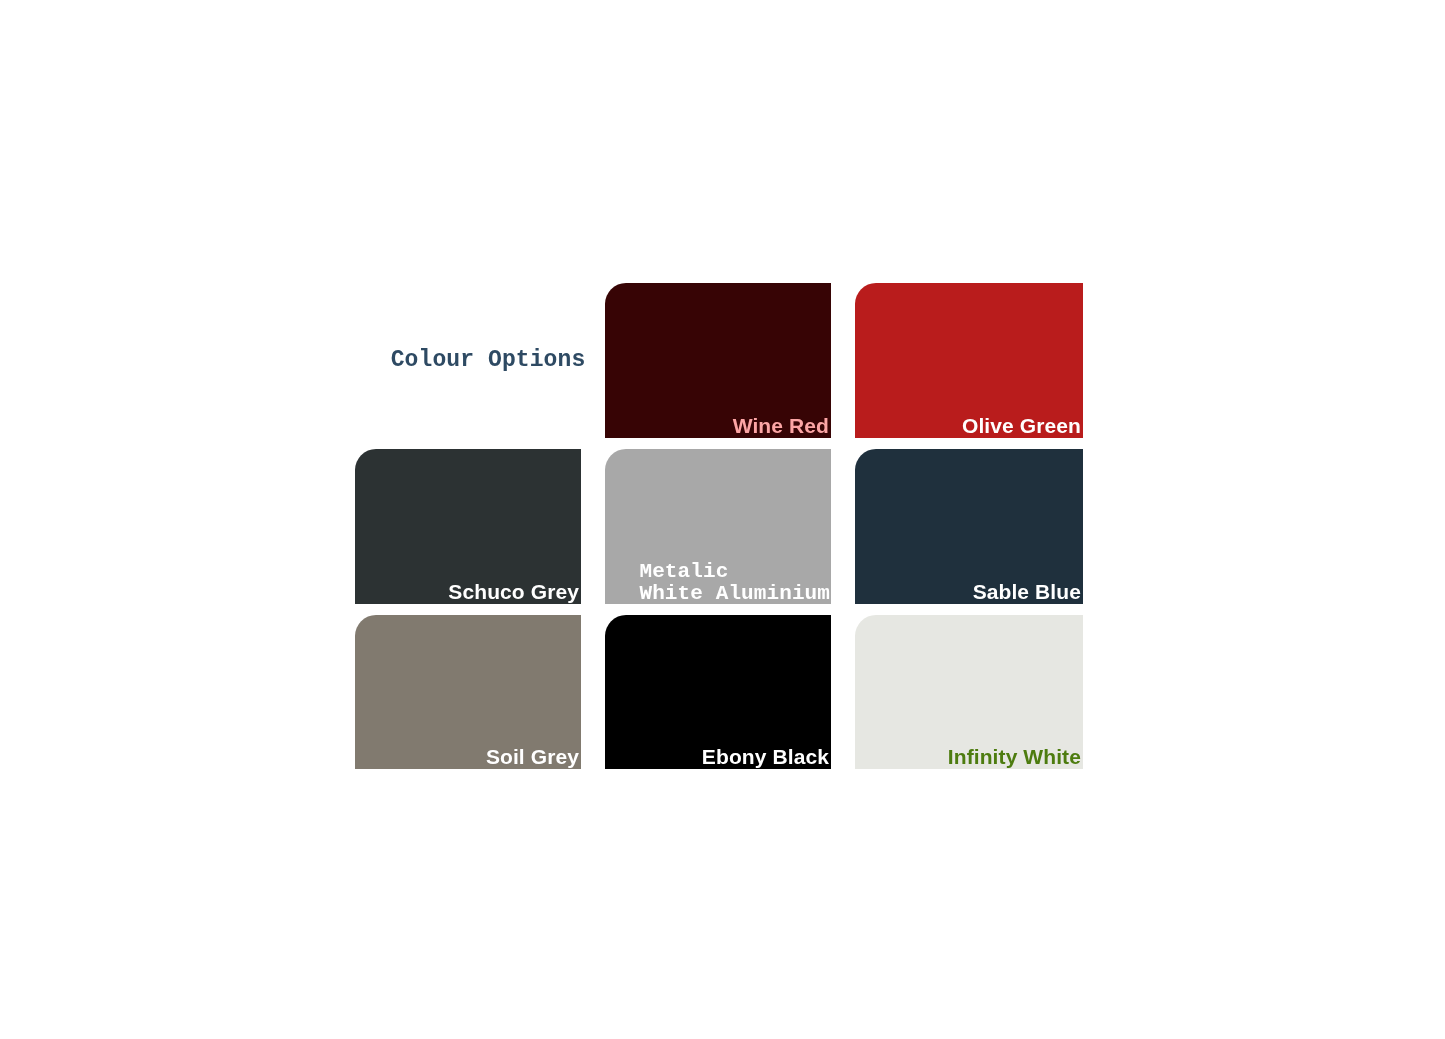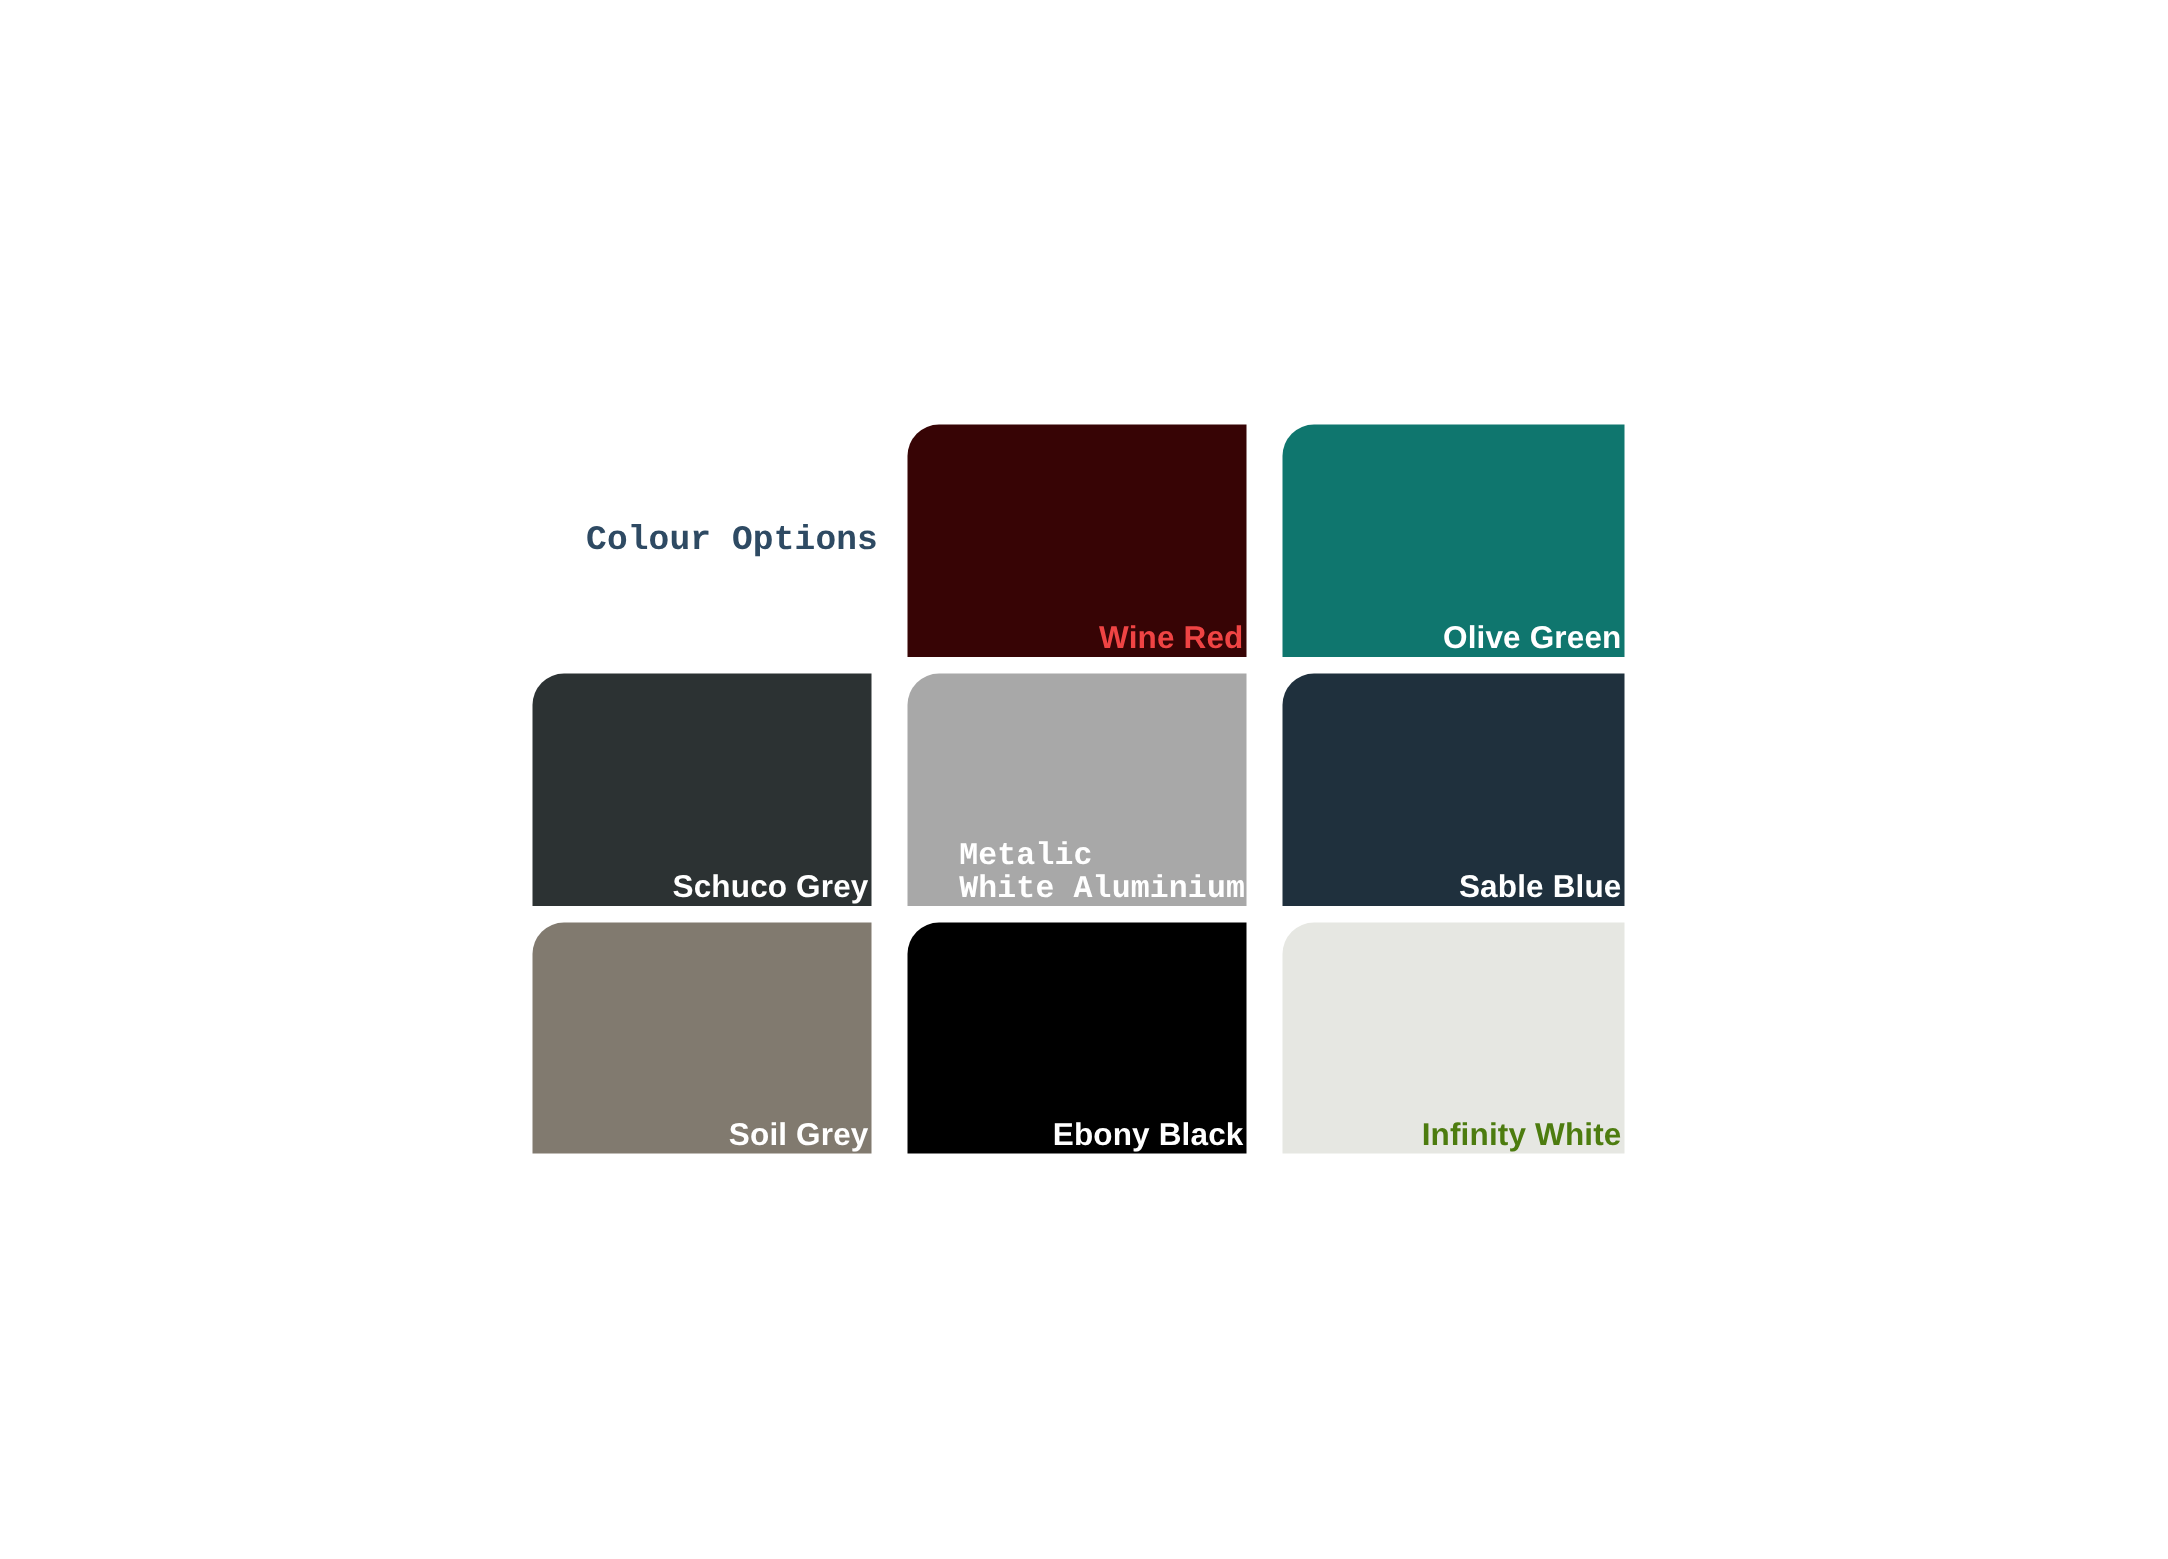--- a/index.html
+++ b/index.html
@@ -80,24 +80,24 @@
 </head>
 <body style="background-color: rgb(255, 255, 255);">
 
 <div id="palette-board">
 
   <div class="board-title-cell">
     <span class="board-title">Colour Options</span>
   </div>
 
   <div class="swatch" style="background-color: rgb(55, 4, 5);">
-    <span class="swatch-label" style="color: #ef4444;">Wine Red</span>
+    <span class="swatch-label" style="color: #fca5a5;">Wine Red</span>
   </div>
 
-  <div class="swatch" style="background-color: #0f766e; padding-left: 24px;">
+  <div class="swatch" style="background-color: #b91c1c; padding-left: 24px;">
     <span class="swatch-label" style="color: rgb(255, 255, 255);">Olive Green</span>
   </div>
 
   <div class="swatch" style="background-color: rgb(44, 50, 51); padding-left: 30px;">
     <span class="swatch-label" style="color: rgb(255, 255, 255);">Schuco Grey</span>
   </div>
 
   <div class="swatch" style="background-color: rgb(168, 168, 168); font-family: Liberation Mono, monospace;">
     <span class="swatch-label multiline" style="color: rgb(255, 255, 255);">Metalic
 White Aluminium</span>

